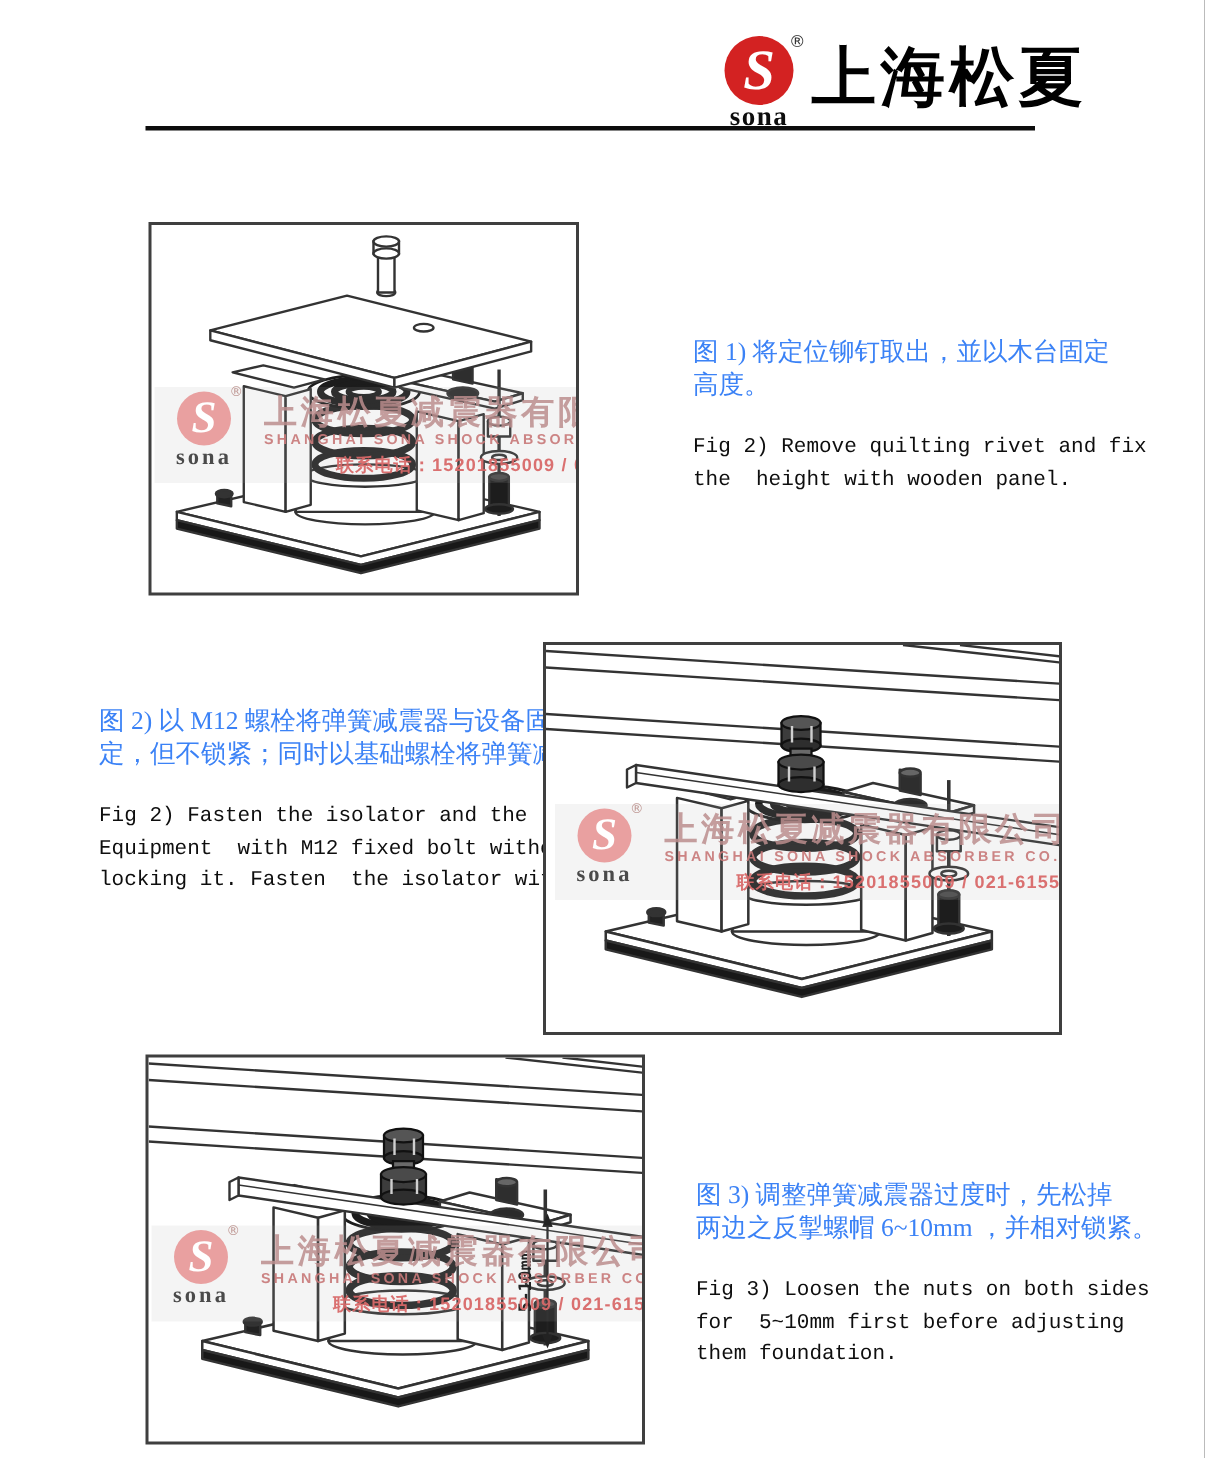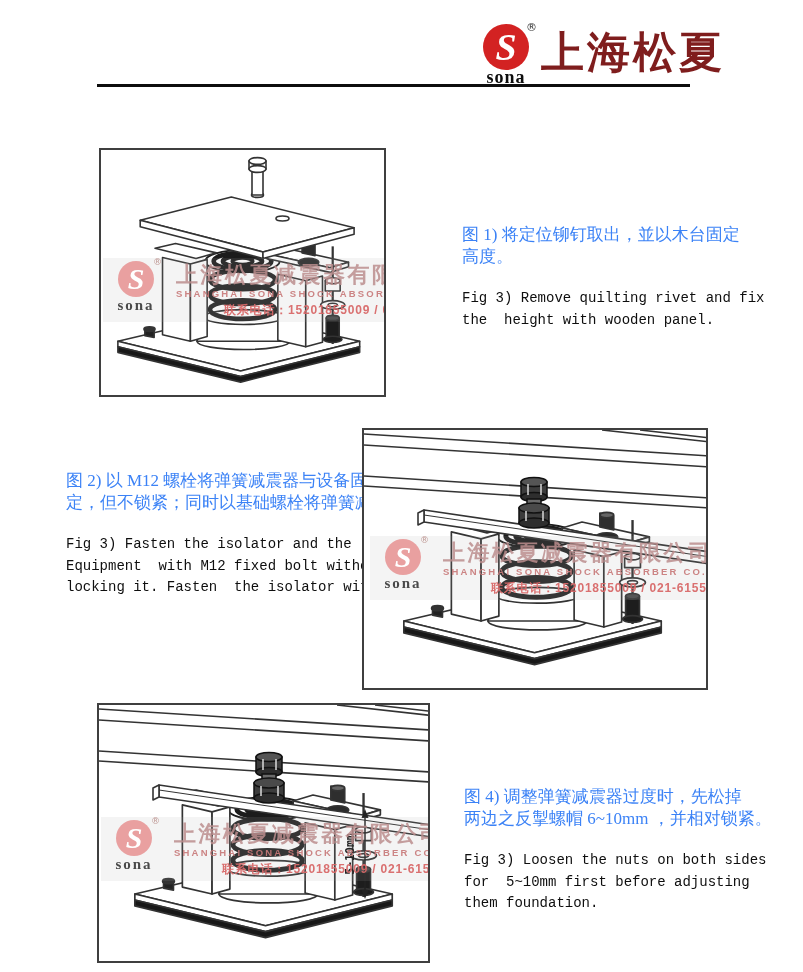--- a/index.html
+++ b/index.html
@@ -12,21 +12,21 @@
   
   .logo-block { position:absolute; left:479px; top:24px; width:54px; text-align:center; }
   .logo-circle {
     width:46px; height:46px; border-radius:50%; background:#d32222; margin:0 auto;
     color:#fff; font:bold italic 38px/46px "Liberation Serif",serif; text-align:center;
   }
   .logo-reg { position:absolute; left:47px; top:-3px; font:11px "DejaVu Sans",sans-serif; color:#333; }
   .logo-word { font:bold 18px "Liberation Serif",serif; letter-spacing:1px; color:#0d0d0d; margin-top:-3px; }
   .brand-cn {
     position:absolute; left:541px; top:28px;
-    font:bold 43px/48px "Liberation Sans","DejaVu Sans",sans-serif; letter-spacing:3px; color:#7f1d1d;
+    font:bold 43px/48px "Liberation Sans","DejaVu Sans",sans-serif; letter-spacing:3px; color:#000000;
   }
   .header-rule { position:absolute; left:97px; top:84px; width:593px; height:3px; background:#0d0d0d; }
 
   
   .figure-panel { position:absolute; background:#fff; border:2px solid #3f3f3f; overflow:hidden; }
   #fig1-panel { left:99px;  top:148px; width:283px; height:245px; }
   #fig2-panel { left:362px; top:428px; width:342px; height:258px; }
   #fig3-panel { left:97px;  top:703px; width:329px; height:256px; }
   .figure-panel svg { display:block; position:absolute; left:0; top:0; }
 
@@ -195,32 +195,32 @@
       </div>
     </div>
   </div>
 
   <div class="caption" id="fig1-caption">
     <div class="cn">
       <div>图 1) 将定位铆钉取出，並以木台固定</div>
       <div>高度。</div>
     </div>
     <div class="en">
-      <div>Fig 3) Remove quilting rivet and fix</div>
+      <div>Fig 2) Remove quilting rivet and fix</div>
       <div>the  height with wooden panel.</div>
     </div>
   </div>
 
   <div class="caption" id="fig2-caption">
     <div class="cn">
       <div>图 2) 以 M12 螺栓将弹簧减震器与设备固</div>
       <div>定，但不锁紧；同时以基础螺栓将弹簧减震</div>
     </div>
     <div class="en">
-      <div>Fig 3) Fasten the isolator and the</div>
+      <div>Fig 2) Fasten the isolator and the</div>
       <div>Equipment  with M12 fixed bolt without</div>
       <div>locking it. Fasten  the isolator with</div>
     </div>
   </div>
 
   <div class="figure-panel" id="fig2-panel">
     <svg width="342" height="258" viewBox="0 0 342 258">
       <use href="#iso-body" transform="translate(24,-4) scale(0.99)"></use>
       <use href="#rails"></use>
     </svg>
@@ -258,21 +258,21 @@
       <div class="wm-text">
         <div class="wm-cn">上海松夏减震器有限公司</div>
         <div class="wm-en">SHANGHAI SONA SHOCK ABSORBER CO..LTD</div>
         <div class="wm-tel">联系电话：15201855009 / 021-61551911</div>
       </div>
     </div>
   </div>
 
   <div class="caption" id="fig3-caption">
     <div class="cn">
-      <div>图 4) 调整弹簧减震器过度时，先松掉</div>
+      <div>图 3) 调整弹簧减震器过度时，先松掉</div>
       <div>两边之反掣螺帽 6~10mm ，并相对锁紧。</div>
     </div>
     <div class="en">
       <div>Fig 3) Loosen the nuts on both sides</div>
       <div>for  5~10mm first before adjusting</div>
       <div>them foundation.</div>
     </div>
   </div>
 
 </div>

